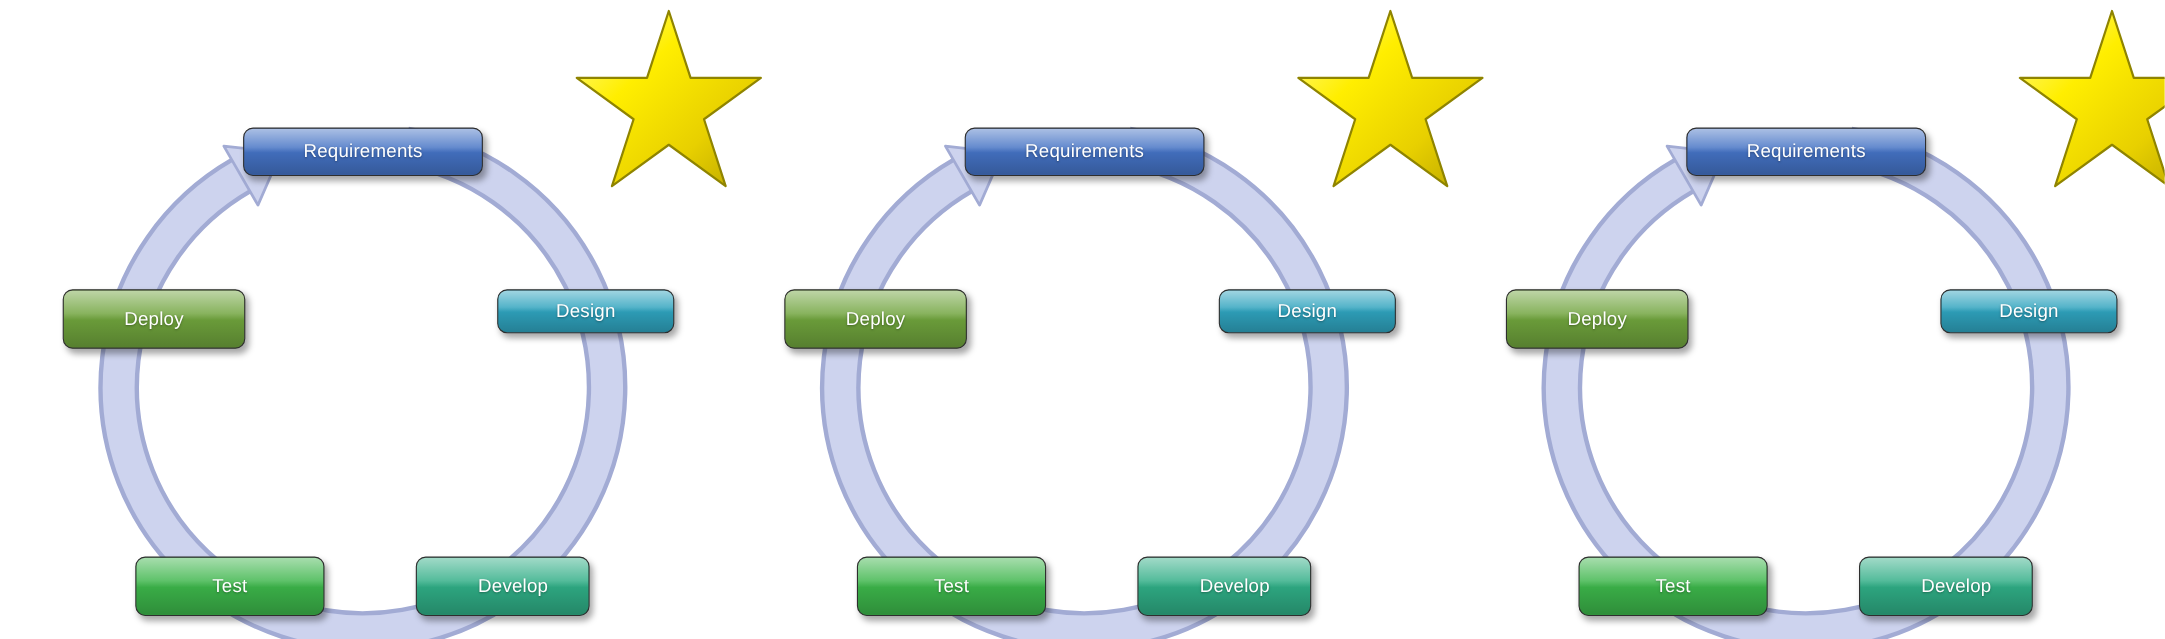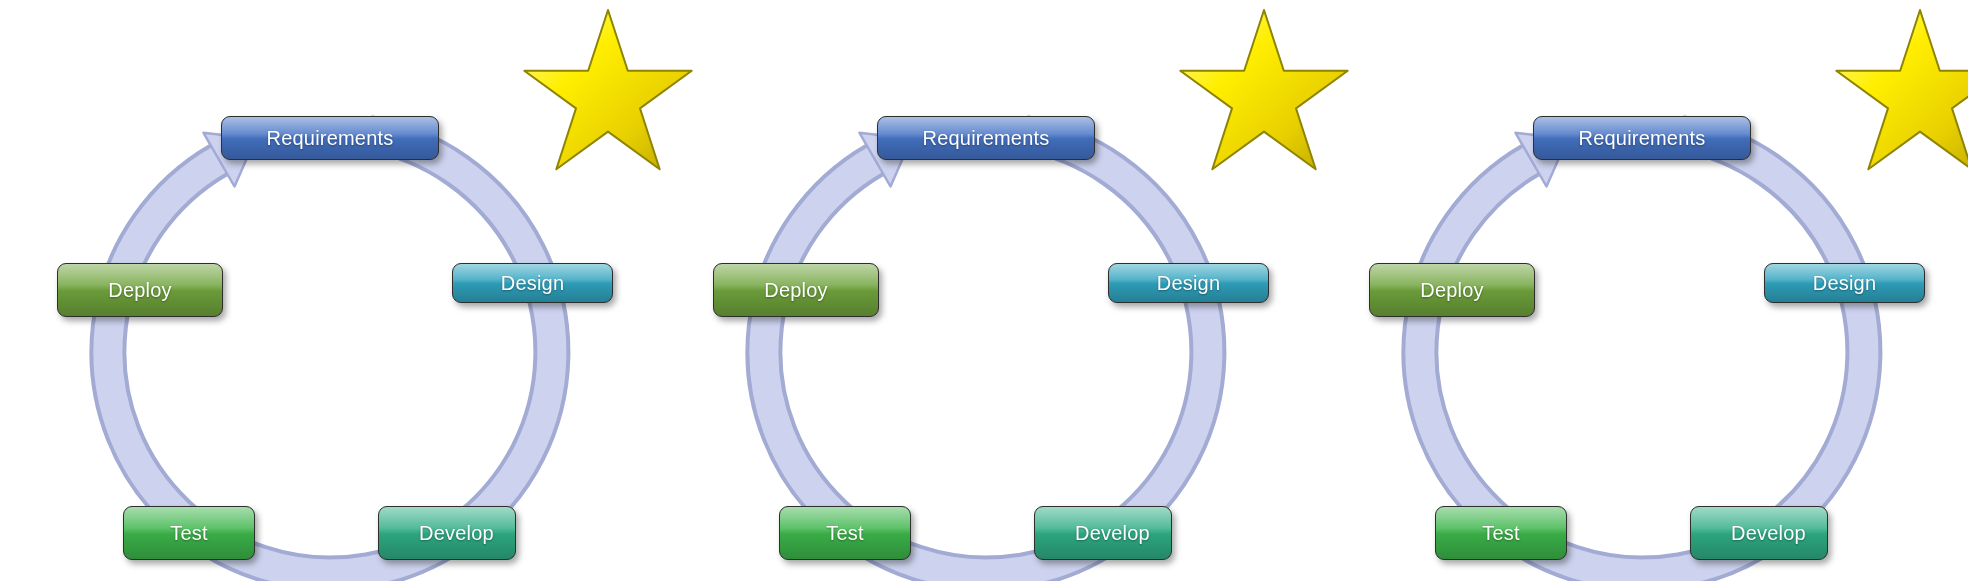--- a/index.html
+++ b/index.html
@@ -31,37 +31,37 @@
     z-index: 1;
   }
 
   .node {
     position: absolute;
     z-index: 2;
     display: flex;
     align-items: center;
     justify-content: center;
     color: #ffffff;
-    font-size: 20px;
+    font-size: 17px;
     letter-spacing: 0.2px;
     text-shadow: 0 1px 2px rgba(0,0,0,0.35);
     border: 1px solid #2e2e2e;
     border-radius: 9px;
     box-shadow: 3px 4px 6px rgba(0,0,0,0.35);
     background-image: linear-gradient(180deg,
       rgba(255,255,255,0.55) 0%,
       rgba(255,255,255,0.18) 40%,
       rgba(0,0,0,0.05) 52%,
       rgba(0,0,0,0.22) 100%);
   }
 
   .n-requirements { left: 221px; top: 116px; width: 218px; height: 44px; background-color: #4472C4; }
   .n-design       { left: 452px; top: 263px; width: 161px; height: 40px; background-color: #2FA3BE; }
-  .n-develop      { left: 378px; top: 506px; width: 138px; height: 54px; background-color: #2FAD85; padding-left: 19px; }
-  .n-test         { left: 123px; top: 506px; width: 132px; height: 54px; background-color: #3CB54A; }
+  .n-develop      { left: 378px; top: 506px; width: 158px; height: 54px; background-color: #2FAD85; padding-left: 19px; }
+  .n-test         { left: 123px; top: 506px; width: 172px; height: 54px; background-color: #3CB54A; }
   .n-deploy       { left: 57px;  top: 263px; width: 166px; height: 54px; background-color: #6FA33C; }
 </style>
 </head>
 <body>
 
 <svg width="0" height="0" style="position:absolute" aria-hidden="true">
   <defs>
     <linearGradient id="goldGrad" x1="0" y1="0" x2="1" y2="1">
       <stop offset="0%" stop-color="#FFFD9E"></stop>
       <stop offset="35%" stop-color="#FFEE00"></stop>

